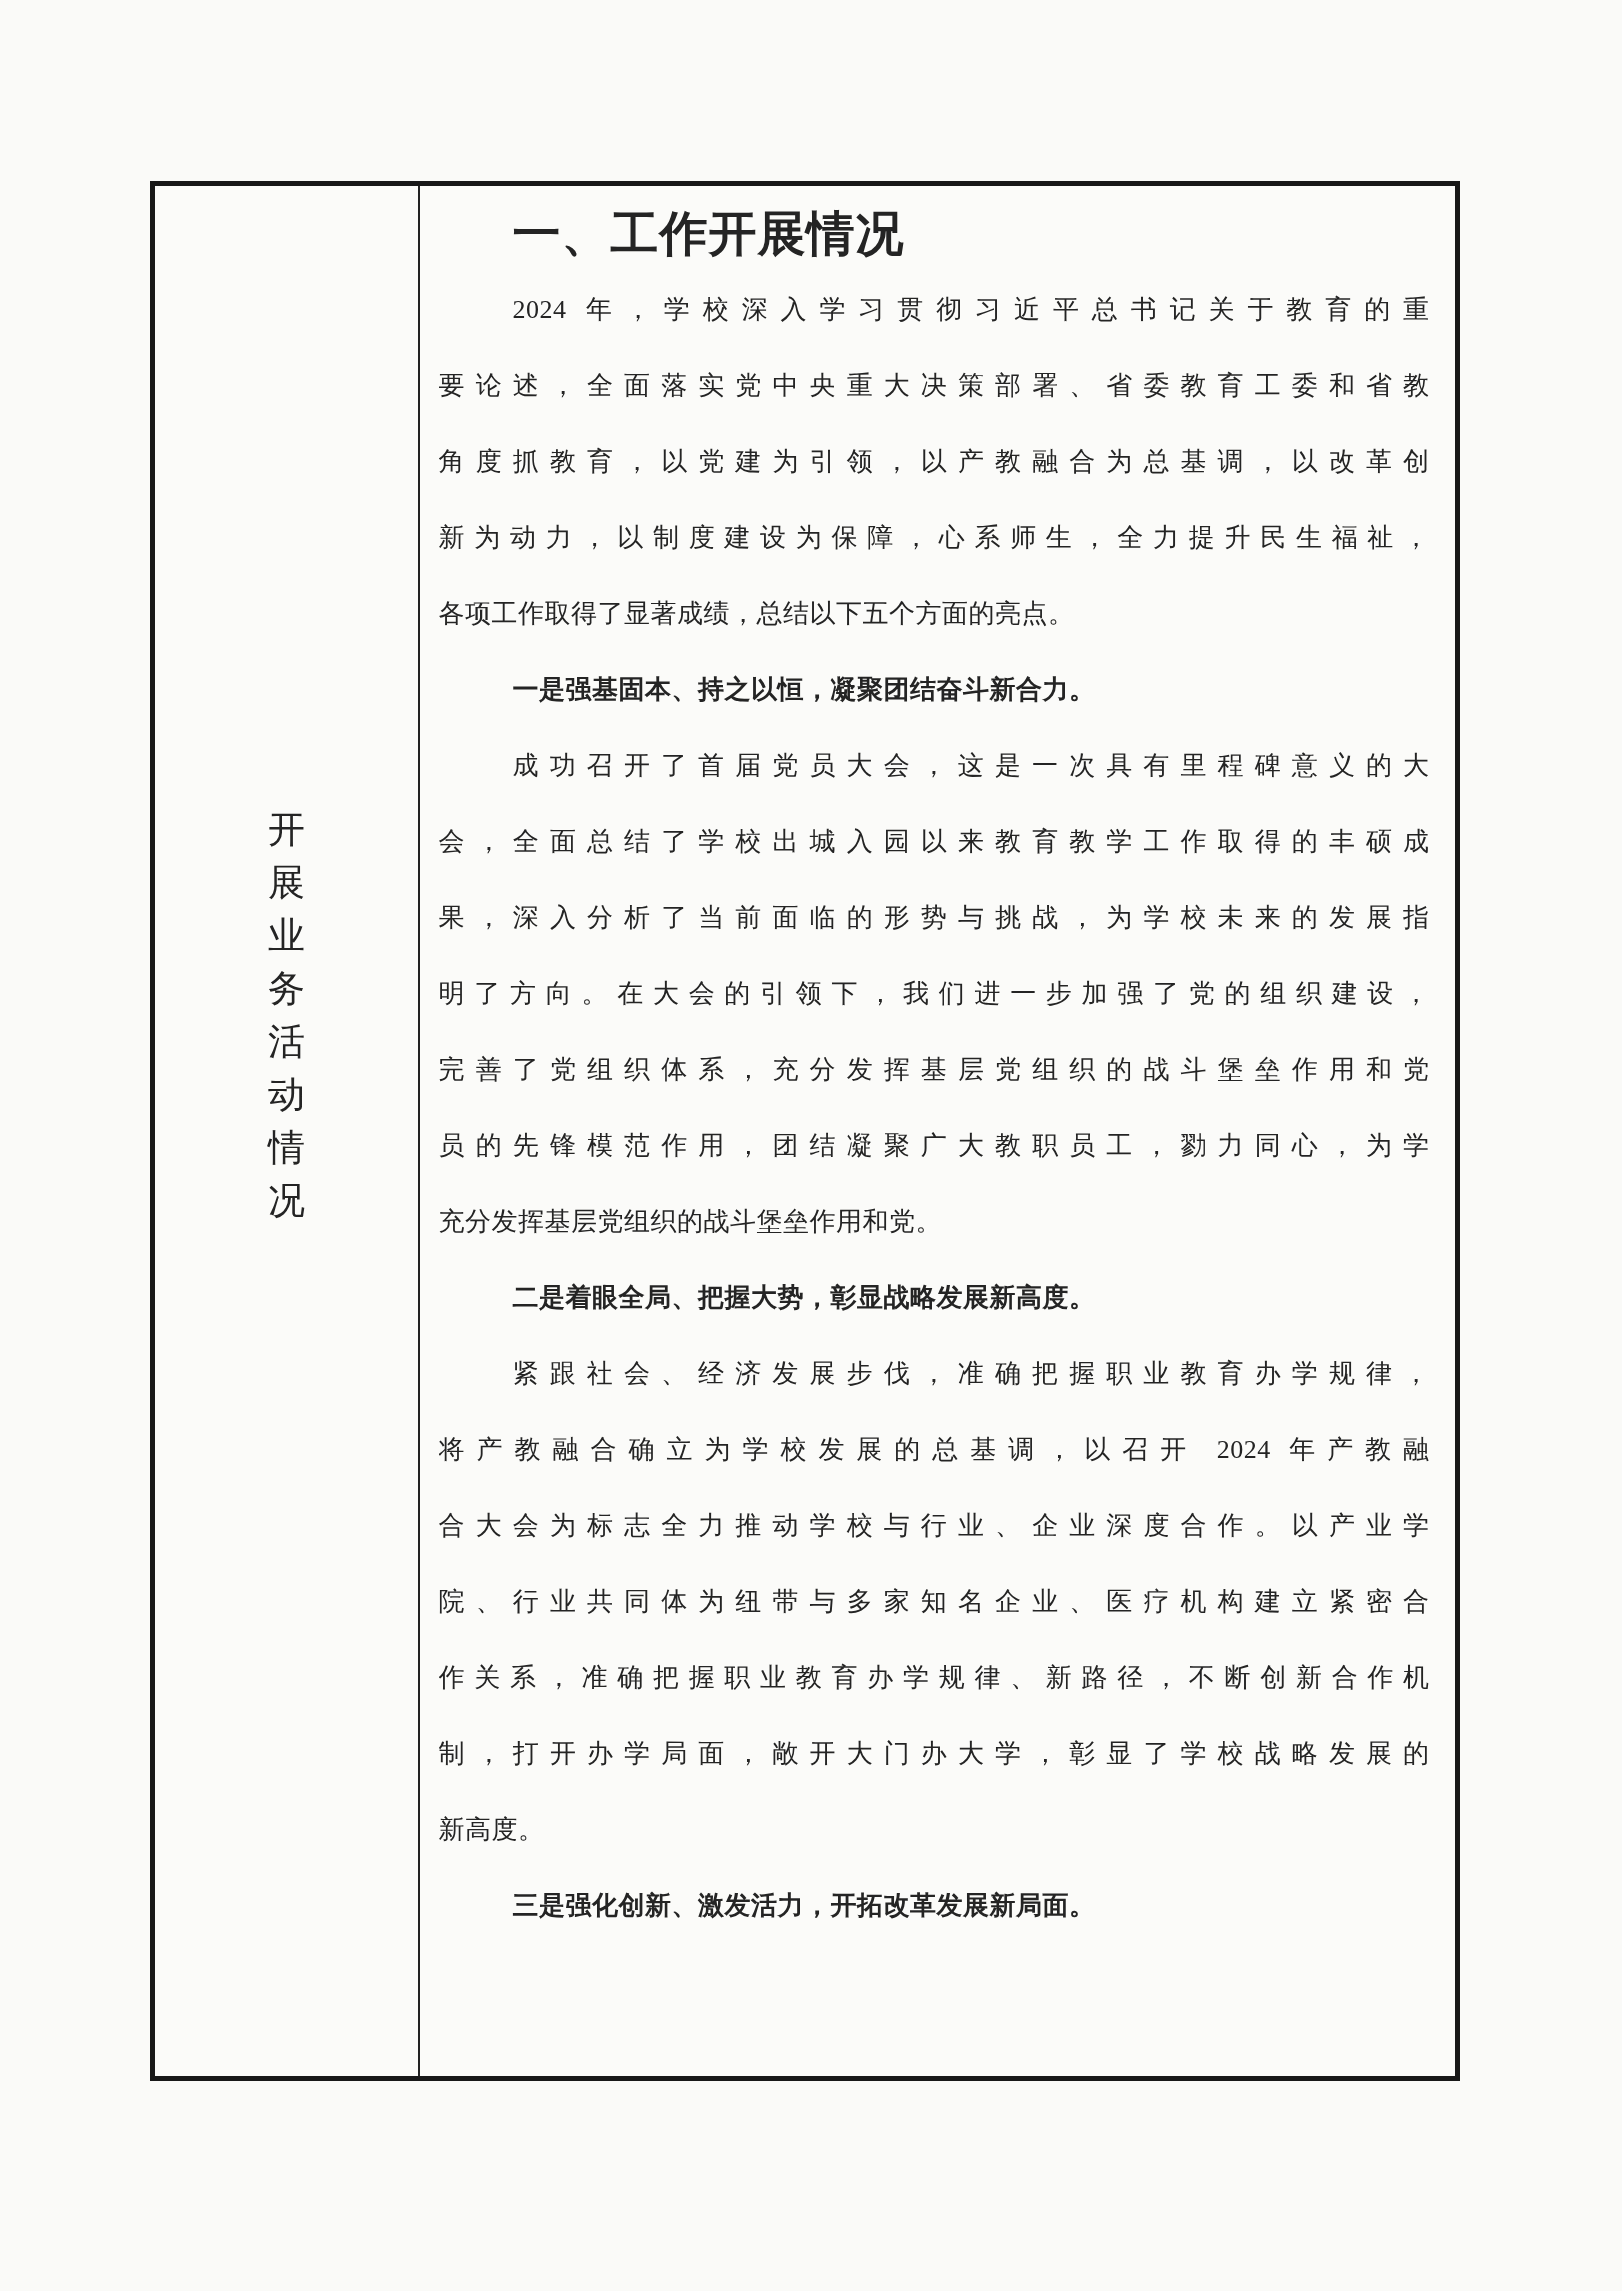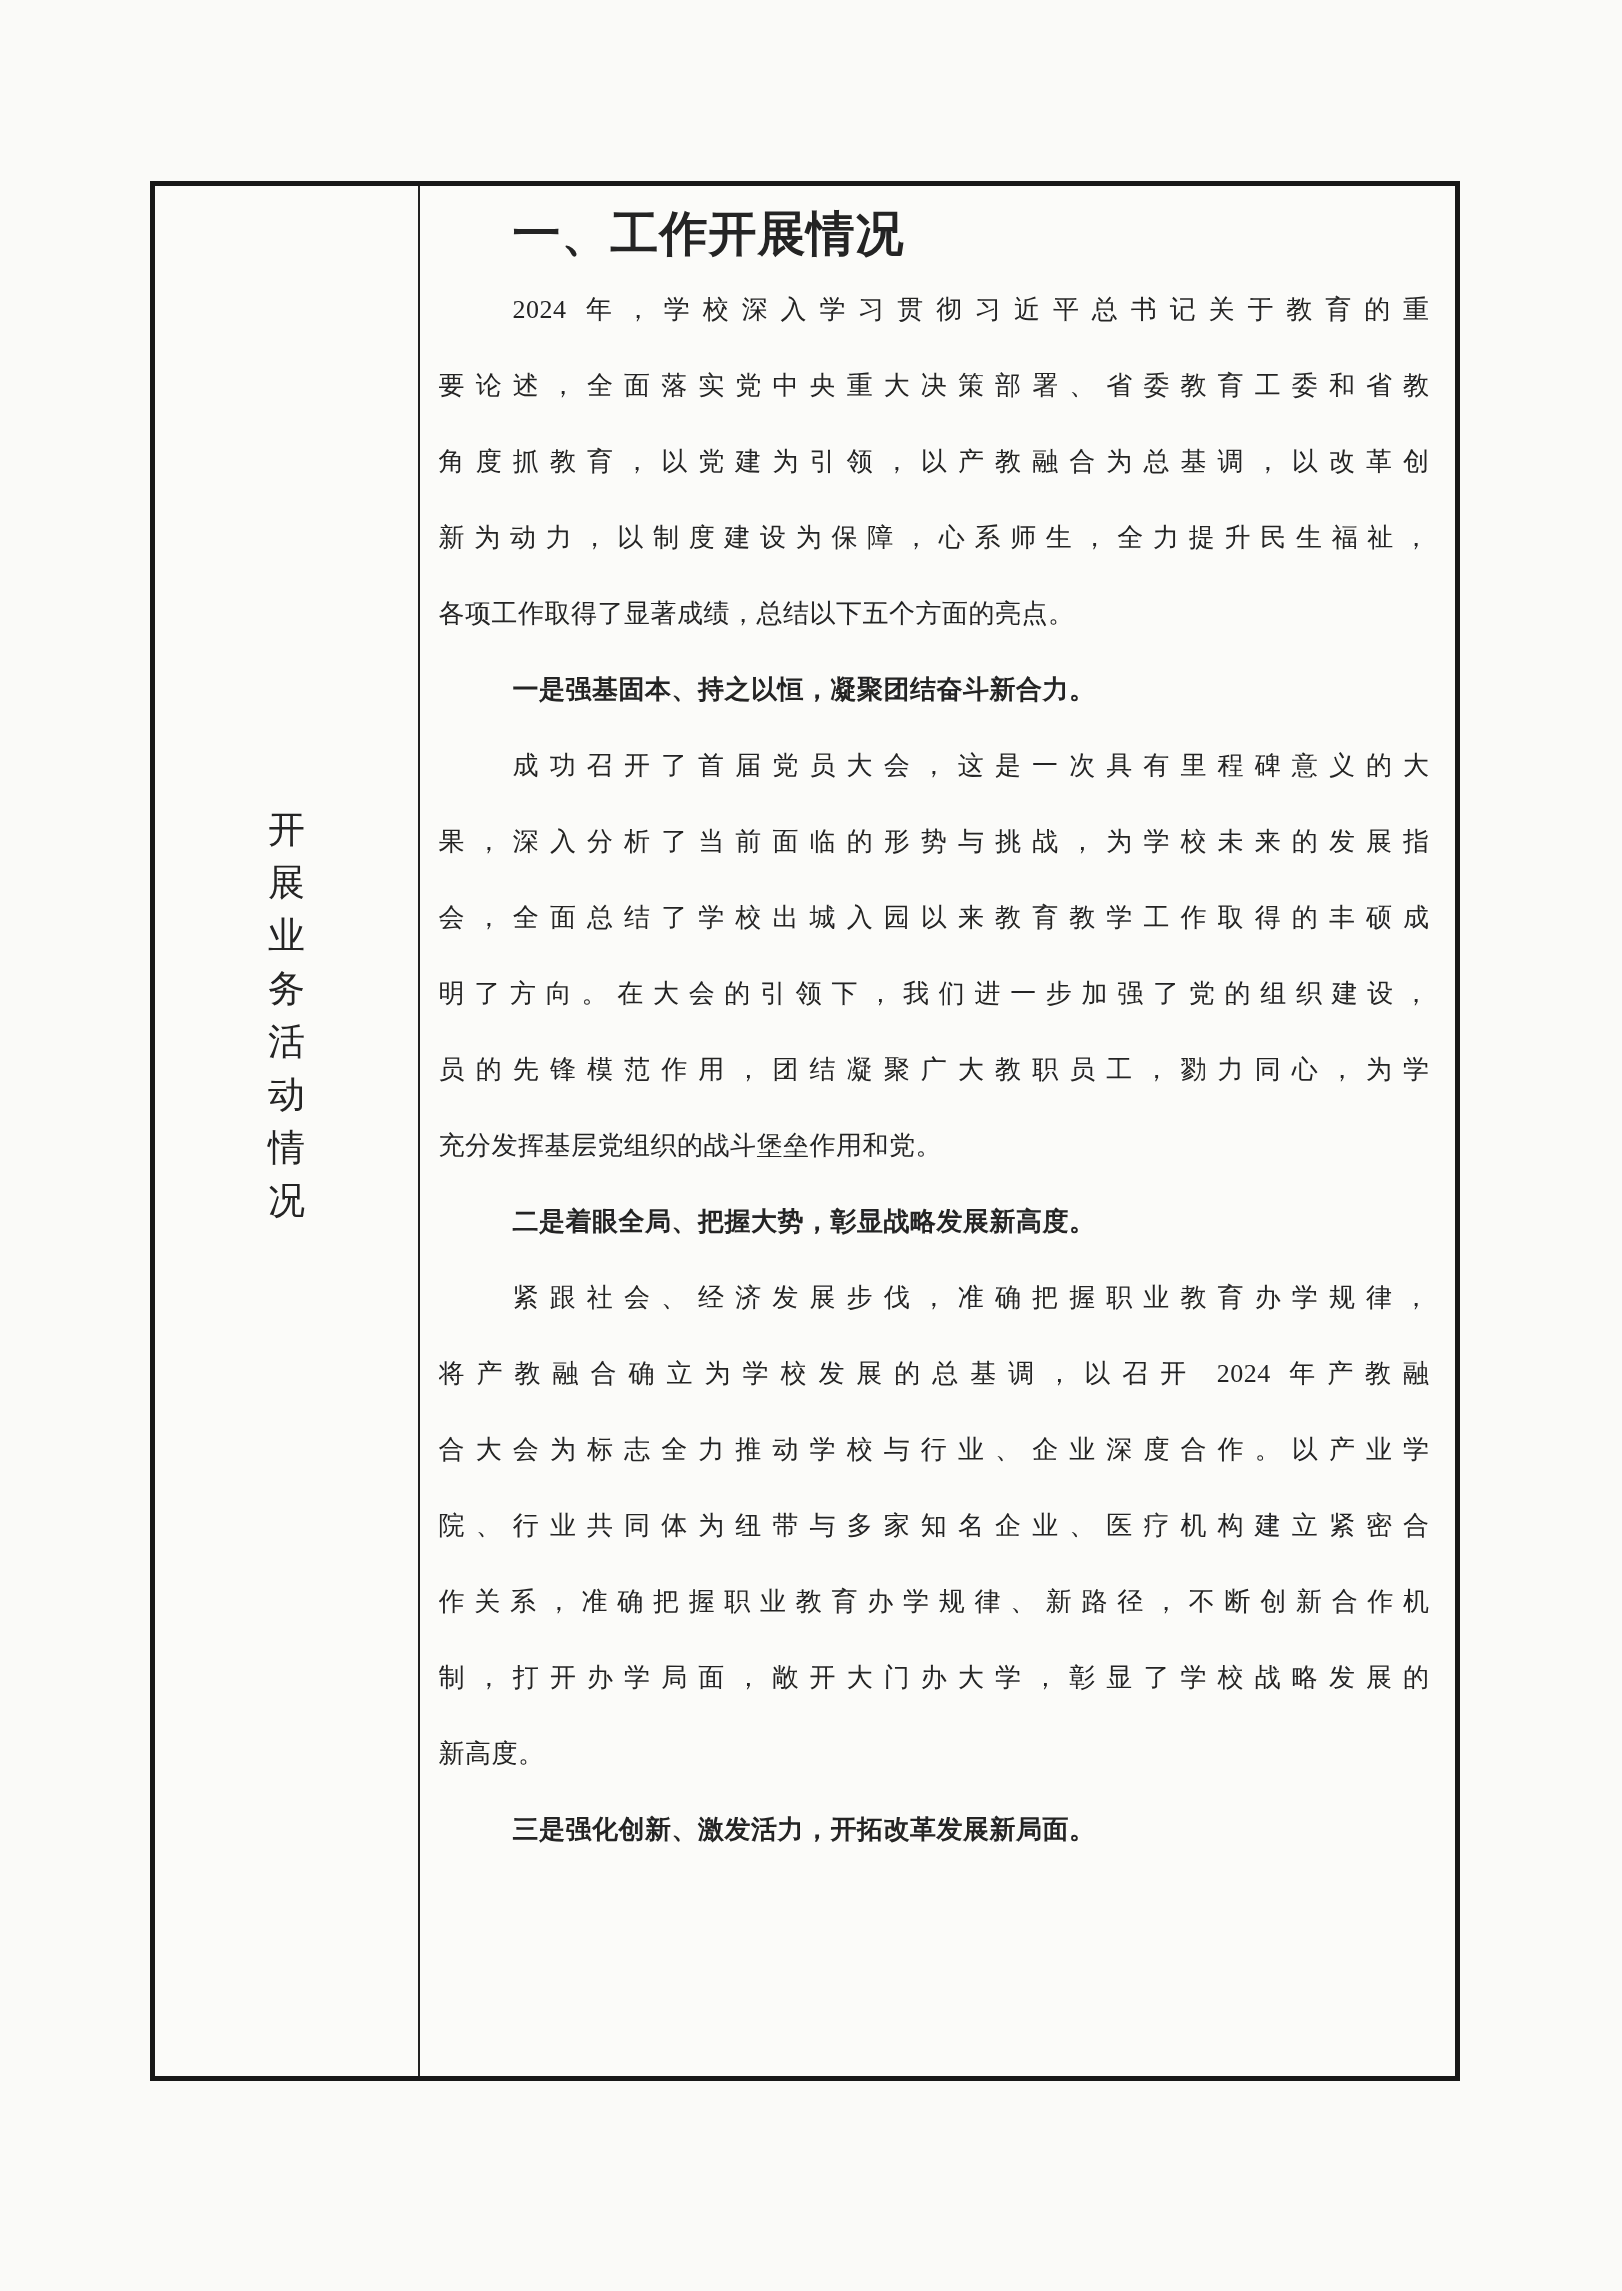--- a/index.html
+++ b/index.html
@@ -102,23 +102,24 @@
     <div class="content-cell">
       <div class="lines" id="lines">
           <div class="line heading indent">一、工作开展情况</div>
           <div class="line fill indent">2024 年，学校深入学习贯彻习近平总书记关于教育的重</div>
           <div class="line fill">要论述，全面落实党中央重大决策部署、省委教育工委和省教</div>
           <div class="line fill">角度抓教育，以党建为引领，以产教融合为总基调，以改革创</div>
           <div class="line fill">新为动力，以制度建设为保障，心系师生，全力提升民生福祉，</div>
           <div class="line">各项工作取得了显著成绩，总结以下五个方面的亮点。</div>
           <div class="line bold indent">一是强基固本、持之以恒，凝聚团结奋斗新合力。</div>
           <div class="line fill indent">成功召开了首届党员大会，这是一次具有里程碑意义的大</div>
+          <div class="line fill">会，全面总结了学校出城入园以来教育教学工作取得的丰硕成</div>
           <div class="line fill">果，深入分析了当前面临的形势与挑战，为学校未来的发展指</div>
-          <div class="line fill">会，全面总结了学校出城入园以来教育教学工作取得的丰硕成</div>
           <div class="line fill">明了方向。在大会的引领下，我们进一步加强了党的组织建设，</div>
+          <div class="line fill">完善了党组织体系，充分发挥基层党组织的战斗堡垒作用和党</div>
           <div class="line fill">员的先锋模范作用，团结凝聚广大教职员工，勠力同心，为学</div>
           <div class="line">充分发挥基层党组织的战斗堡垒作用和党。</div>
           <div class="line bold indent">二是着眼全局、把握大势，彰显战略发展新高度。</div>
           <div class="line fill indent">紧跟社会、经济发展步伐，准确把握职业教育办学规律，</div>
           <div class="line fill">将产教融合确立为学校发展的总基调，以召开 2024 年产教融</div>
           <div class="line fill">合大会为标志全力推动学校与行业、企业深度合作。以产业学</div>
           <div class="line fill">院、行业共同体为纽带与多家知名企业、医疗机构建立紧密合</div>
           <div class="line fill">作关系，准确把握职业教育办学规律、新路径，不断创新合作机</div>
           <div class="line fill">制，打开办学局面，敞开大门办大学，彰显了学校战略发展的</div>
           <div class="line">新高度。</div>

